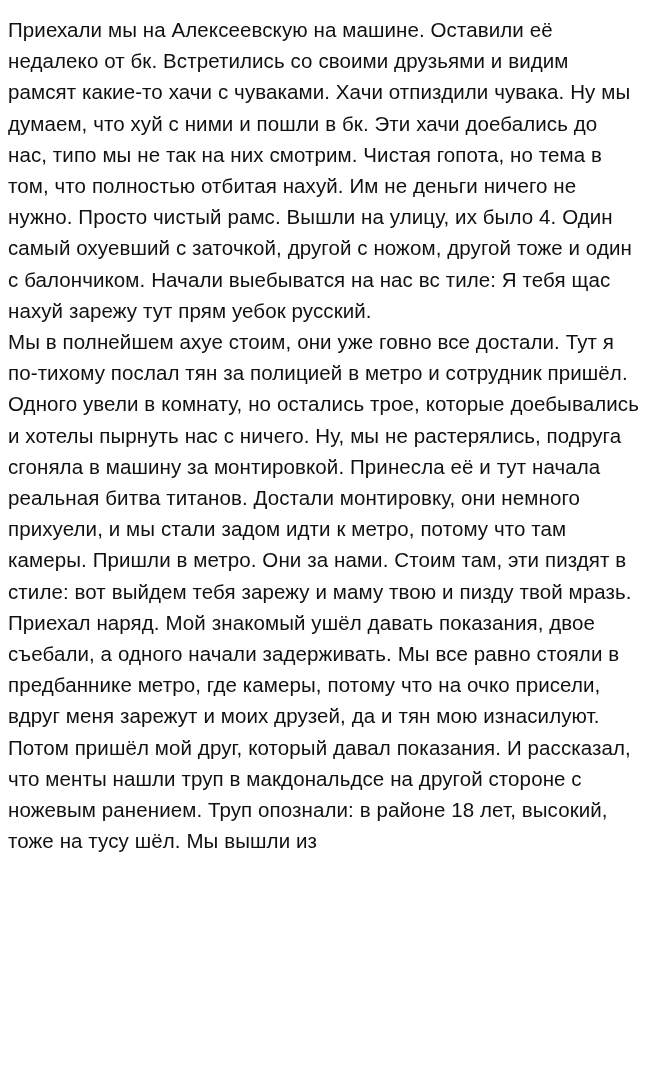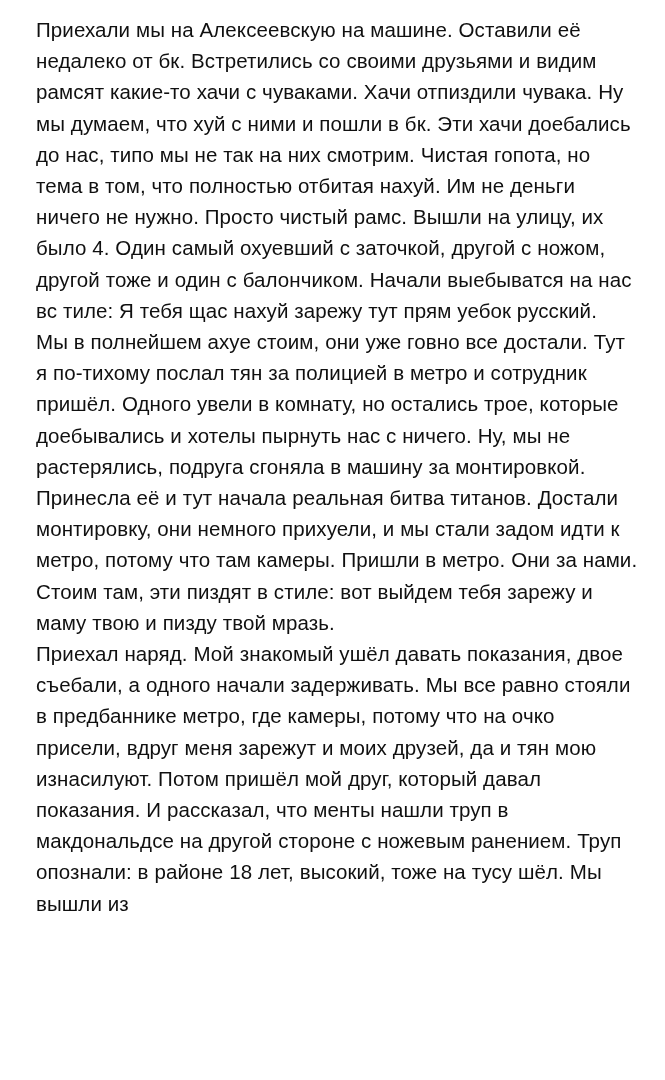--- a/index.html
+++ b/index.html
@@ -10,21 +10,21 @@
   body {
     width: 665px;
     min-height: 1080px;
     font-family: "Liberation Sans", sans-serif;
     color: #0d0d0d;
   }
   .page {
     width: 665px;
     min-height: 1080px;
     box-sizing: border-box;
-    padding: 14px 24px 0 36px;
+    padding: 14px 24px 0 8px;
     background: #ffffff;
   }
   .text-body {
     font-size: 20.5px;
     line-height: 31.2px;
     letter-spacing: 0.1px;
     color: #101010;
     text-align: left;
   }
   .para {

